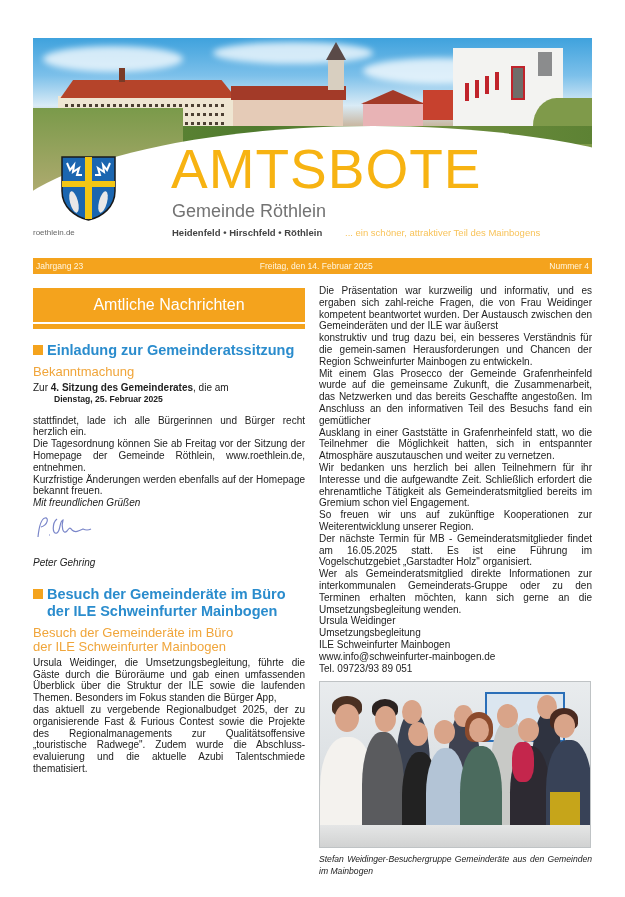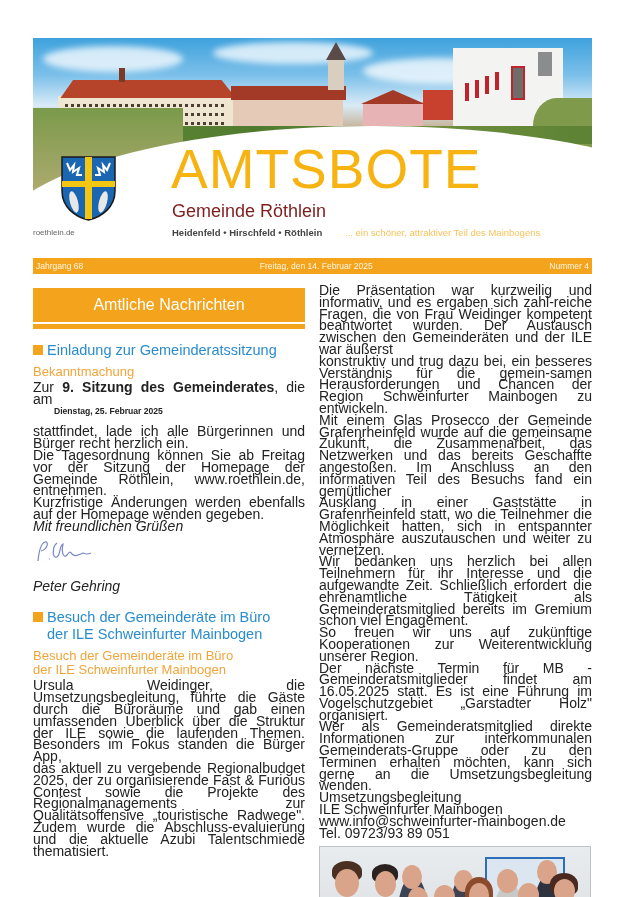--- a/index.html
+++ b/index.html
@@ -15,41 +15,41 @@
   .roof { position: absolute; }
   .win-row { position: absolute; height: 3px; background: repeating-linear-gradient(90deg, #4d4033 0 3px, transparent 3px 6px); }
   .wave { position: absolute; left: -40px; top: 88px; width: 760px; height: 260px; background: #fff; border-radius: 50% 50% 0 0 / 45% 45% 0 0; }
   .meadow { position: absolute; left: 0; top: 70px; width: 150px; height: 120px;
     background: linear-gradient(180deg, #7a9a4a, #a7a86a 60%, #c5b87d); }
 
   .coat { position: absolute; left: 27px; top: 117px; width: 57px; height: 66px; }
   .site-url { position: absolute; left: 0; top: 190px; width: 112px; font-size: 8px; color: #666; }
 
   .title { position: absolute; left: 138px; top: 104px; font-size: 55px; line-height: 55px; color: #f7b312; letter-spacing: 1px; font-weight: normal; }
-  .subtitle { position: absolute; left: 139px; top: 163px; font-size: 18px; color: #7f1d1d; text-align: right; }
+  .subtitle { position: absolute; left: 139px; top: 163px; font-size: 18px; color: #737373; text-align: right; }
   .villages { position: absolute; left: 139px; top: 189px; font-size: 9.5px; color: #444; font-weight: bold; white-space: nowrap; }
   .tagline { position: absolute; left: 312px; top: 189px; font-size: 9.5px; color: #f8c35a; white-space: nowrap; }
 
   
   .infobar { position: absolute; left: 33px; top: 258px; width: 559px; height: 16px; background: #f4a31d;
     color: #fff6e0; font-size: 8.5px; display: flex; align-items: center; justify-content: space-between; padding: 0 3px; }
 
   
   .col-left { position: absolute; left: 33px; top: 288px; width: 272px; }
   .col-right { position: absolute; left: 319px; top: 285px; width: 273px; }
 
   .section-banner { width: 272px; height: 34px; background: #f4a31d; color: #fff; font-size: 16px;
     display: flex; align-items: center; justify-content: center; }
   .section-line { width: 272px; height: 5px; margin-top: 2px; background: #f4a31d; }
 
-  .h2 { color: #2a8ccd; font-size: 14.5px; line-height: 17px; position: relative; padding-left: 14px; }
+  .h2 { color: #2a8ccd; font-size: 14.5px; line-height: 17px; position: relative; padding-left: 14px; font-weight: bold; }
   .h2 .sq { position: absolute; left: 0; top: 3px; width: 10px; height: 10px; background: #f4a31d; }
   .h3 { color: #f0a53a; font-size: 13px; line-height: 14px; }
 
-  .p { font-size: 14px; line-height: 11.8px; color: #222; text-align: justify; }
+  .p { font-size: 10px; line-height: 11.8px; color: #222; text-align: justify; }
   .p b { font-weight: bold; }
   .it { font-style: italic; }
   .lines div { white-space: nowrap; }
   .indent-row { display: flex; font-size: 8.6px; line-height: 11.8px; }
   .indent-row .lbl { width: 21px; }
   .indent-row .val { font-weight: bold; }
 
   .signature { height: 30px; margin: 4px 0 6px 2px; }
 
   .photo { position: relative; width: 272px; height: 167px; margin-top: 7px; overflow: hidden;
@@ -109,47 +109,47 @@
   </svg>
   <div class="site-url">roethlein.de</div>
 
   <div class="title">AMTSBOTE</div>
   <div class="subtitle">Gemeinde Röthlein</div>
   <div class="villages">Heidenfeld • Hirschfeld • Röthlein</div>
   <div class="tagline">... ein schöner, attraktiver Teil des Mainbogens</div>
 </div>
 
 <div class="infobar">
-  <span>Jahrgang 68</span>
+  <span>Jahrgang 23</span>
   <span>Freitag, den 14. Februar 2025</span>
   <span>Nummer 4</span>
 </div>
 
 <div class="col-left">
   <div class="section-banner">Amtliche Nachrichten</div>
   <div class="section-line"></div>
 
   <div class="h2" style="margin-top:13px;">
     <span class="sq"></span>
     <span>Einladung zur Gemeinderatssitzung</span>
   </div>
   <div class="h3" style="margin-top:6px;">Bekanntmachung</div>
 
   <div class="p" style="margin-top:3px;">
-    <span>Zur </span><b>9. Sitzung des Gemeinderates</b><span>, die am</span>
+    <span>Zur </span><b>4. Sitzung des Gemeinderates</b><span>, die am</span>
   </div>
   <div class="indent-row">
     <span class="lbl"></span>
       <span class="val">Dienstag, 25. Februar 2025</span>
   </div>
 
   <div style="margin-top:9px;">
     <div class="p">stattfindet, lade ich alle Bürgerinnen und Bürger recht herzlich ein.</div>
     <div class="p">Die Tagesordnung können Sie ab Freitag vor der Sitzung der Homepage der Gemeinde Röthlein, www.roethlein.de, entnehmen.</div>
-    <div class="p">Kurzfristige Änderungen werden ebenfalls auf der Homepage wenden gegeben.</div>
+    <div class="p">Kurzfristige Änderungen werden ebenfalls auf der Homepage bekannt freuen.</div>
     <div class="p it">Mit freundlichen Grüßen</div>
   </div>
 
   <svg class="signature" width="60" height="30" viewBox="0 0 60 30">
     <path d="M3 24 C4 14 6 6 10 5 C14 4 13 12 6 14 M14 22 L15 22 M22 6 C17 10 17 22 22 20 C26 18 24 8 28 7 C26 14 28 22 32 18 C34 15 35 14 37 17 C40 20 44 18 48 16 C50 17 52 18 56 16" stroke="#7a86c9" stroke-width="1.2" fill="none"></path>
   </svg>
 
   <div class="p it" style="margin-top:4px;">Peter Gehring</div>
 
   <div class="h2" style="margin-top:17px;">
@@ -172,20 +172,21 @@
   <div class="p">Die Präsentation war kurzweilig und informativ, und es ergaben sich zahl-reiche Fragen, die von Frau Weidinger kompetent beantwortet wurden. Der Austausch zwischen den Gemeinderäten und der ILE war äußerst</div>
   <div class="p">konstruktiv und trug dazu bei, ein besseres Verständnis für die gemein-samen Herausforderungen und Chancen der Region Schweinfurter Mainbogen zu entwickeln.</div>
   <div class="p">Mit einem Glas Prosecco der Gemeinde Grafenrheinfeld wurde auf die gemeinsame Zukunft, die Zusammenarbeit, das Netzwerken und das bereits Geschaffte angestoßen. Im Anschluss an den informativen Teil des Besuchs fand ein gemütlicher</div>
   <div class="p">Ausklang in einer Gaststätte in Grafenrheinfeld statt, wo die Teilnehmer die Möglichkeit hatten, sich in entspannter Atmosphäre auszutauschen und weiter zu vernetzen.</div>
   <div class="p">Wir bedanken uns herzlich bei allen Teilnehmern für ihr Interesse und die aufgewandte Zeit. Schließlich erfordert die ehrenamtliche Tätigkeit als Gemeinderatsmitglied bereits im Gremium schon viel Engagement.</div>
   <div class="p">So freuen wir uns auf zukünftige Kooperationen zur Weiterentwicklung unserer Region.</div>
   <div class="p">Der nächste Termin für MB - Gemeinderatsmitglieder findet am 16.05.2025 statt. Es ist eine Führung im Vogelschutzgebiet „Garstadter Holz" organisiert.</div>
   <div class="p">Wer als Gemeinderatsmitglied direkte Informationen zur interkommunalen Gemeinderats-Gruppe oder zu den Terminen erhalten möchten, kann sich gerne an die Umsetzungsbegleitung wenden.</div>
 
   <div class="lines p">
+    <div>Ursula Weidinger</div>
     <div>Umsetzungsbegleitung</div>
     <div>ILE Schweinfurter Mainbogen</div>
     <div>www.info@schweinfurter-mainbogen.de</div>
     <div>Tel. 09723/93 89 051</div>
   </div>
 
   <div class="photo">
     <div class="building" style="left:165px;top:10px;width:80px;height:50px;background:#dbe6f0;border:2px solid #2b6fb8;"></div>
 
     <div class="person" style="left:76px;top:30px;width:34px;height:120px;background:#3c4352;"></div>

